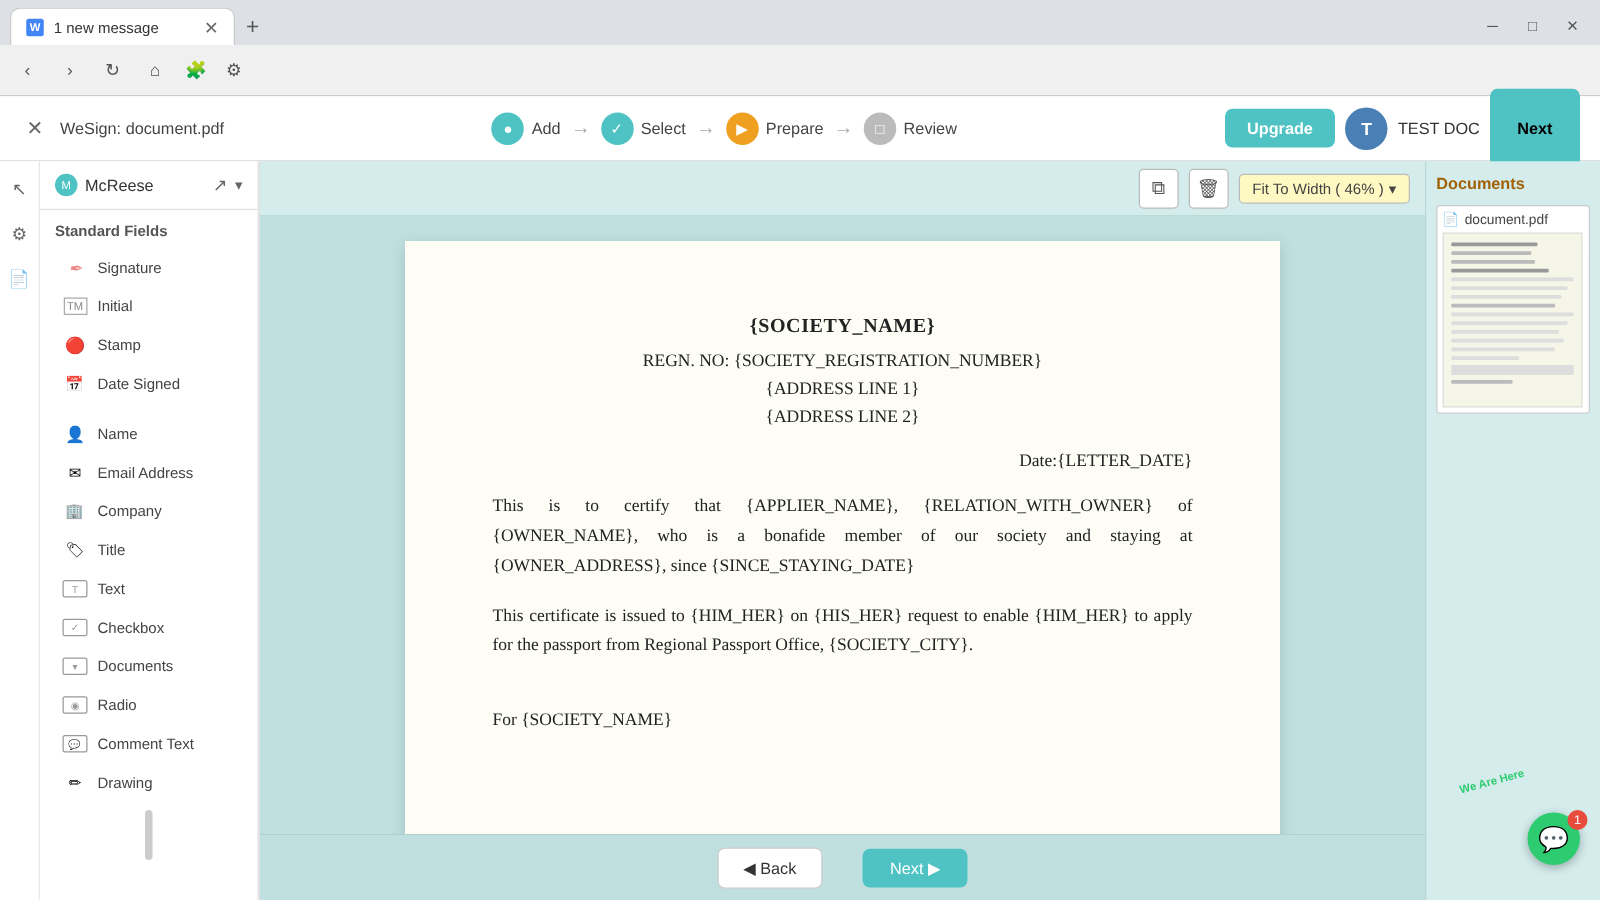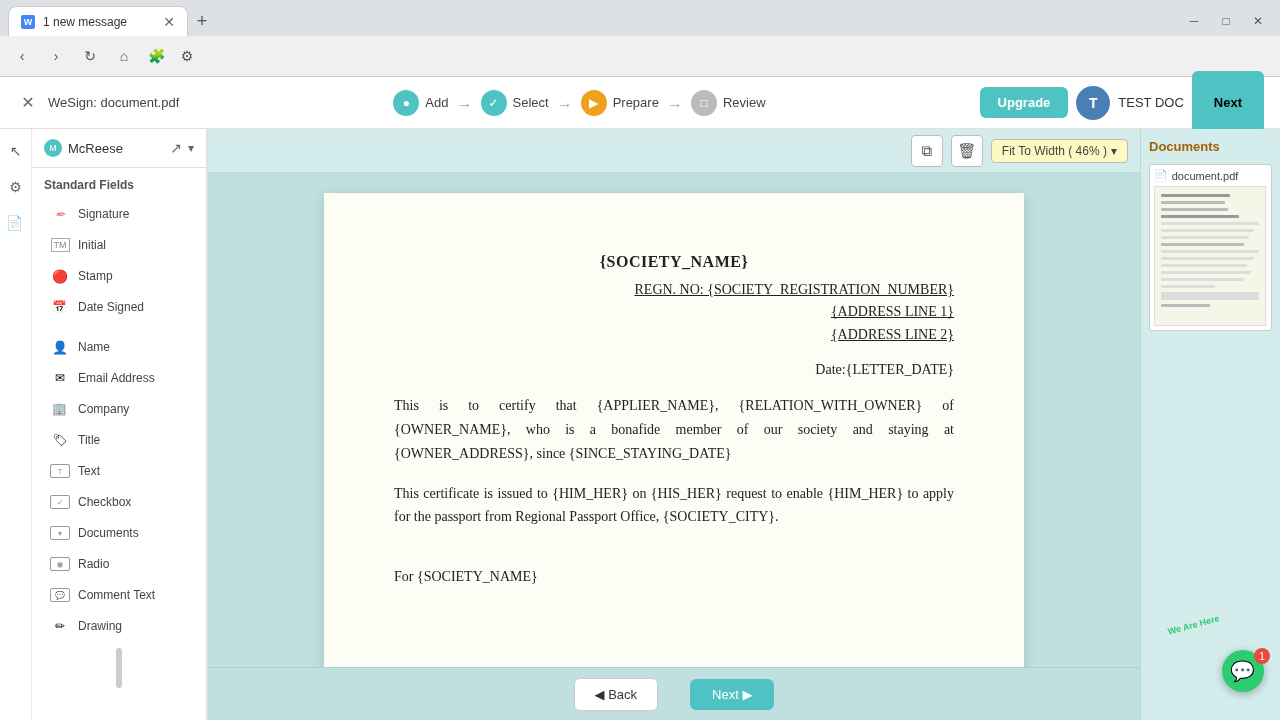--- a/index.html
+++ b/index.html
@@ -68,21 +68,21 @@
     
     .center-area { flex: 1; background: #c8e8e8; display: flex; flex-direction: column; position: relative; overflow: hidden; }
     .doc-toolbar { height: 44px; display: flex; align-items: center; padding: 0 12px; gap: 8px; background: #d4ecec; border-bottom: 1px solid #b8dcdc; }
     .toolbar-icon-btn { width: 32px; height: 32px; display: flex; align-items: center; justify-content: center; border-radius: 4px; cursor: pointer; font-size: 15px; color: #555; border: 1px solid #bbb; background: white; }
     .zoom-selector { display: flex; align-items: center; gap: 4px; background: #fef9c3; border: 1px solid #bbb; border-radius: 4px; padding: 4px 10px; cursor: pointer; font-size: 12px; color: #444; }
 
     .doc-viewport { flex: 1; overflow: auto; display: flex; justify-content: center; padding: 20px; background: #c0e0e0; }
     .doc-page { background: #fdfdf6; width: 700px; min-height: 800px; padding: 60px 70px; box-shadow: 0 2px 12px rgba(0,0,0,0.15); position: relative; font-family: 'Times New Roman', Times, serif; }
 
     .doc-title { text-align: center; font-size: 16px; font-weight: bold; color: #222; margin-bottom: 8px; letter-spacing: 0.5px; }
-    .doc-regn { text-align: right; font-size: 14px; color: #222; line-height: 1.6; margin-bottom: 16px; text-decoration: underline; }
+    .doc-regn { text-align: center; font-size: 14px; color: #222; line-height: 1.6; margin-bottom: 16px; }
     .doc-date { text-align: right; font-size: 14px; color: #222; margin-bottom: 16px; }
     .doc-subject { text-align: center; font-size: 16px; font-weight: bold; color: #222; text-decoration: underline; margin-bottom: 20px; }
     .doc-body { font-size: 14px; color: #222; line-height: 1.7; }
     .doc-body p { margin-bottom: 16px; text-align: justify; }
     .doc-footer { font-size: 14px; color: #222; margin-top: 40px; }
 
     
     .bottom-nav { display: flex; align-items: center; justify-content: center; gap: 32px; padding: 10px; background: #c0e0e0; border-top: 1px solid #b0d0d0; }
     .back-btn { background: white; color: #333; border: 1px solid #ccc; border-radius: 6px; padding: 8px 20px; font-size: 13px; cursor: pointer; display: flex; align-items: center; gap: 6px; }
     .next-btn-bottom { background: #4fc3c3; color: white; border: none; border-radius: 6px; padding: 8px 22px; font-size: 13px; cursor: pointer; display: flex; align-items: center; gap: 6px; }

